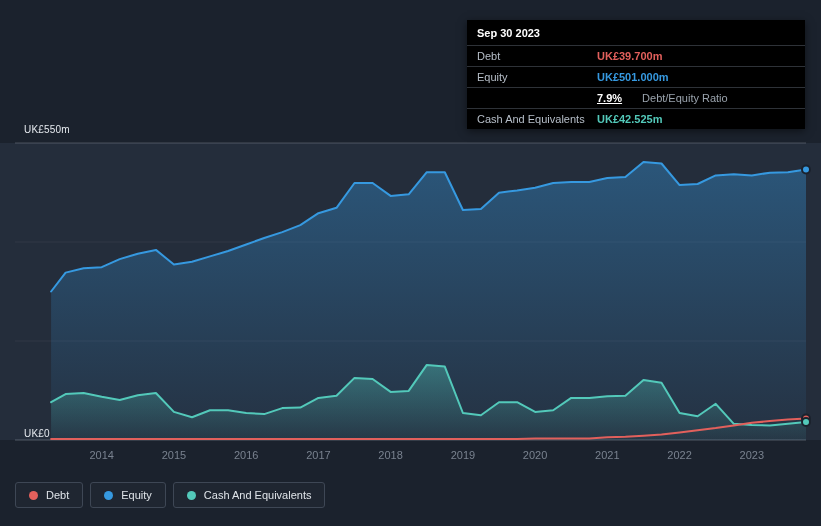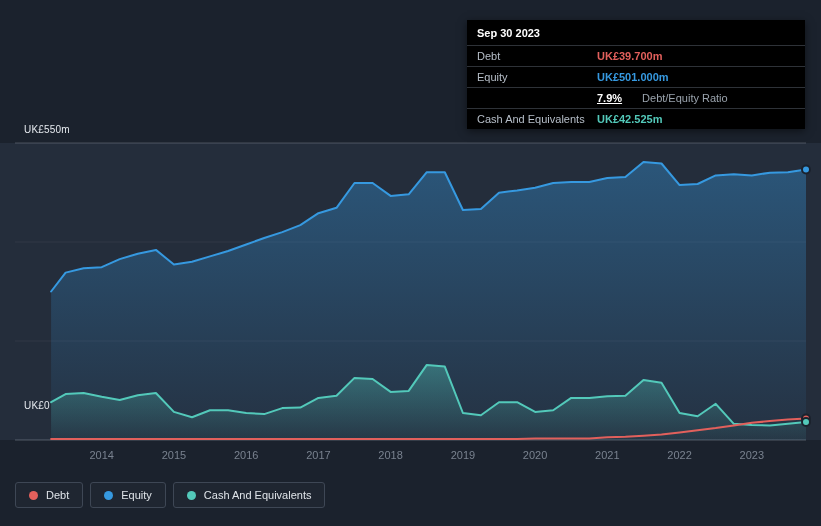--- a/index.html
+++ b/index.html
@@ -9,21 +9,21 @@
     background:#1b222d;
     overflow:hidden;
     font-family:"Liberation Sans", sans-serif;
   }
   .chart-svg{position:absolute;left:0;top:0;}
   .y-label{
     position:absolute;left:24px;
     font-size:10px;color:#e6eaef;letter-spacing:.2px;
   }
   .y-top{top:124px;}
-  .y-bottom{top:400px;}
+  .y-bottom{top:428px;}
 
   
   .tooltip{
     position:absolute;left:467px;top:20px;width:338px;
     background:#000000;color:#fff;font-size:11px;
     box-shadow:0 2px 8px rgba(0,0,0,.5);
   }
   .tt-header{
     padding:7px 10px 6px;font-weight:bold;color:#ffffff;
   }

